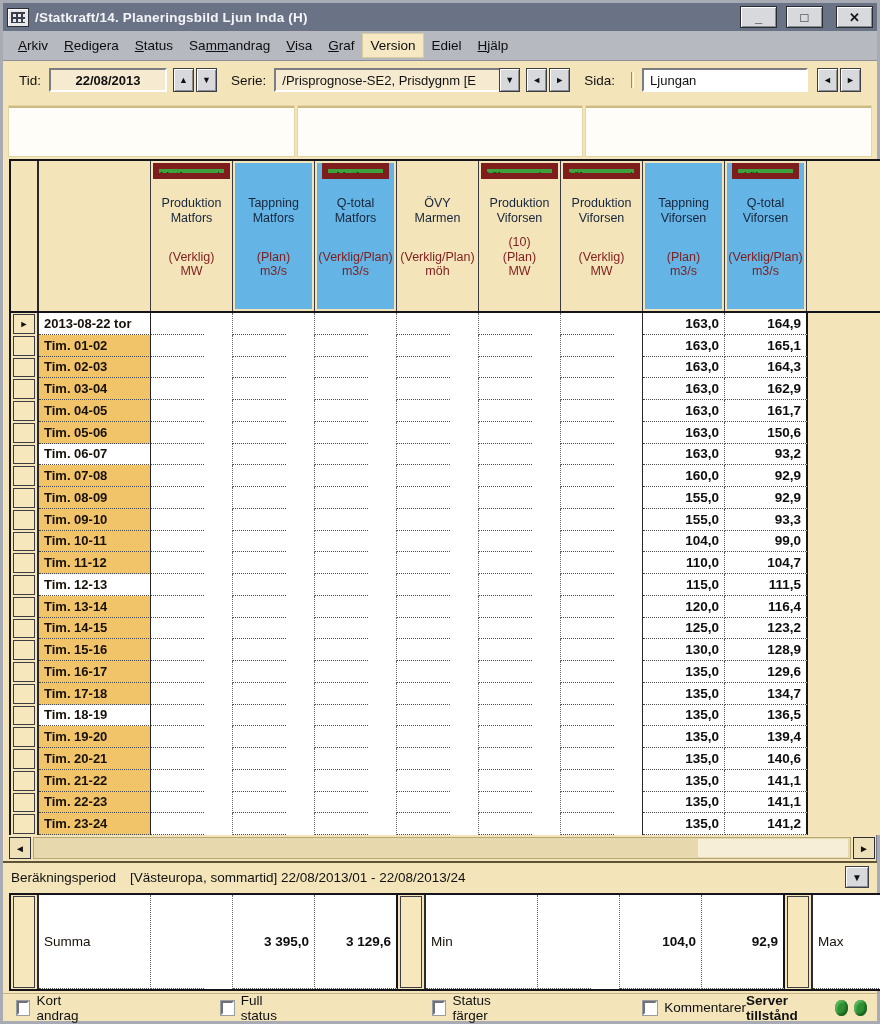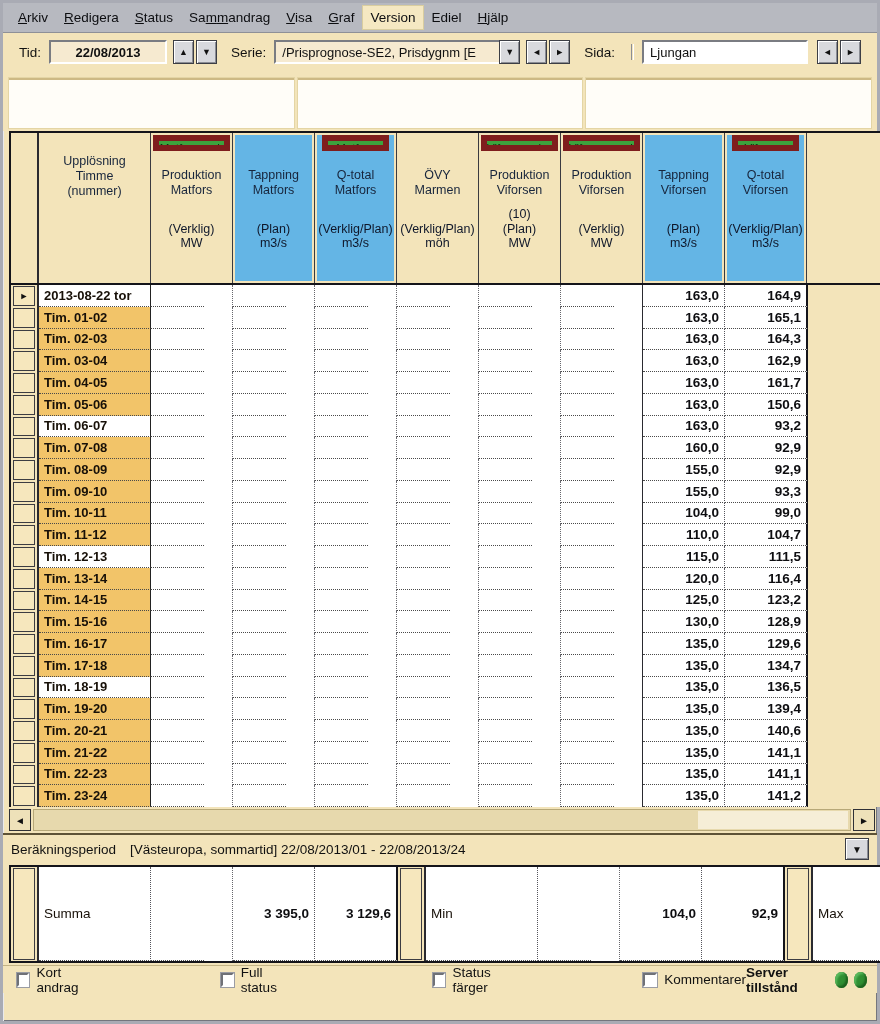--- a/index.html
+++ b/index.html
@@ -67,21 +67,21 @@
   .hinner { height:100%; display:flex; flex-direction:column; text-align:center; }
   .hinner.blue { background:#64b5e5; }
   .badge-slot { height:16px; flex:none; }
   .badge { height:16px; flex:none; background:#3da23d; border:6px solid #7f1d1d;
     color:#0b2c0f; font-size:11.5px; line-height:14px; white-space:nowrap; overflow:hidden; }
   .badge.inset { margin:0 5px; }
   .h-main { margin-top:17px; font-size:12.5px; line-height:1.18; color:#17253c;
     white-space:pre-line; }
   .h-main.first { margin-top:3px; }
   .h-spacer { flex:1; }
-  .h-sub { margin-bottom:30px; font-size:12.5px; line-height:1.18; color:#0f172a;
+  .h-sub { margin-bottom:30px; font-size:12.5px; line-height:1.18; color:#7f1d1d;
     white-space:pre-line; }
 
   .trow { height:21.75px; display:flex; flex:none; background:#fff; }
   .gcell { width:28px; flex:none; border-right:2px solid #2a2a30; background:#f3e4ba; padding:1px 2px; }
   .gin { height:100%; background:#f6e7bd; border:1px solid #3c3c42; display:flex;
     align-items:center; justify-content:center; font-size:9px; color:#111; }
   .lcell { width:112px; flex:none; background:#f2c469; border-right:1px solid #222;
     border-bottom:1px dotted #4a4a4a; font-size:13px; font-weight:700; color:#171008;
     display:flex; align-items:center; padding-left:5px; white-space:nowrap; overflow:hidden; }
   .trow.white .lcell { background:#fff; }
@@ -134,20 +134,35 @@
     border-color:#6f7177 #fff #fff #6f7177; box-shadow:0 0 0 1px #9a9ca3; }
   .server { margin-left:auto; display:flex; align-items:center; gap:6px; font-weight:600; }
   .dot { width:15px; height:16px; border-radius:50%; background:#2f8f33;
     box-shadow: inset -2px -2px 2px #1d6320, inset 2px 2px 2px #58b85c; }
 </style>
 </head>
 <body>
 
 <div class="window">
 
+  <div class="titlebar">
+    <div class="app-icon">
+        <i></i>
+      </div>
+    <div class="titletext">/Statkraft/14. Planeringsbild Ljun Inda (H)</div>
+    <div class="winbtn">
+        <span>_</span>
+      </div>
+    <div class="winbtn">
+        <span>□</span>
+      </div>
+    <div class="winbtn close">
+        <span>✕</span>
+      </div>
+  </div>
 
   <div class="menubar" id="menubar">
       <div class="menu-item"><u>A</u>rkiv</div>
       <div class="menu-item"><u>R</u>edigera</div>
       <div class="menu-item"><u>S</u>tatus</div>
       <div class="menu-item">Sa<u>m</u><u>m</u>andrag</div>
       <div class="menu-item"><u>V</u>isa</div>
       <div class="menu-item"><u>G</u>raf</div>
       <div class="menu-item active">Version</div>
       <div class="menu-item">Ediel</div>
@@ -199,23 +214,20 @@
     <div class="panel"></div>
   </div>
 
   <div class="gridwrap">
     <div class="grid" id="grid">
       <div class="hrow" id="hrow">
         <div class="hgutter"></div>
       <div class="hcell col-upplosning">
             <div class="hinner">
               <div class="badge-slot"></div>
-              <div class="h-main first">Upplösning
-Timme
-(nummer)</div>
               <div class="h-spacer"></div>
               <div class="h-sub"></div>
             </div>
           </div>
           <div class="hcell col-produktion-matfors">
             <div class="hinner">
               <div class="badge">Matfors verk</div>
               <div class="h-main">Produktion
 Matfors</div>
               <div class="h-spacer"></div>

